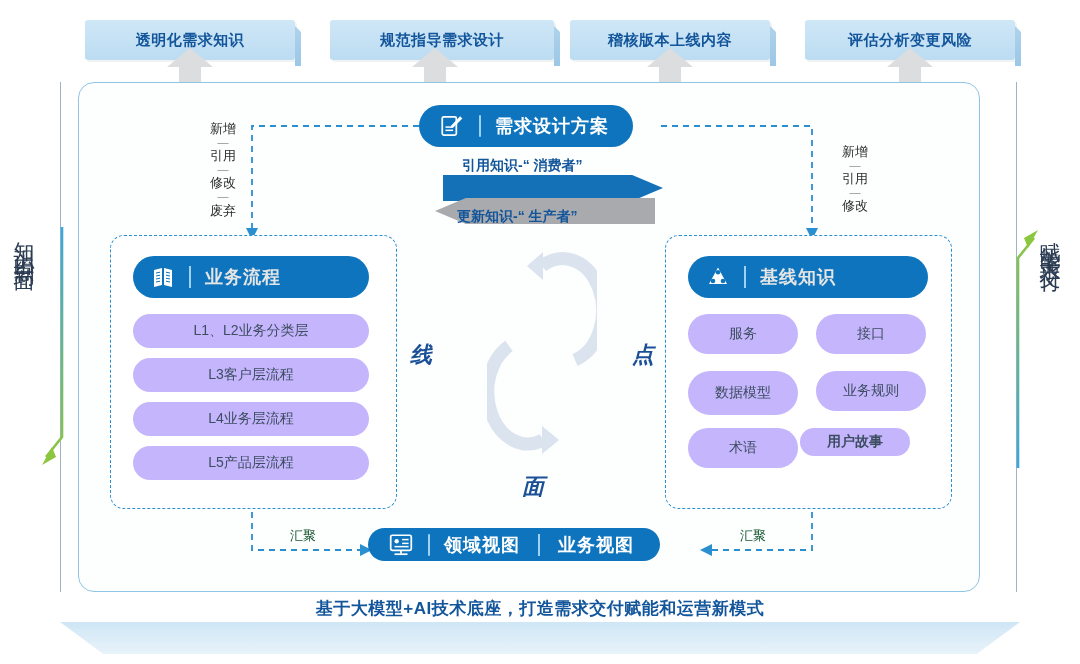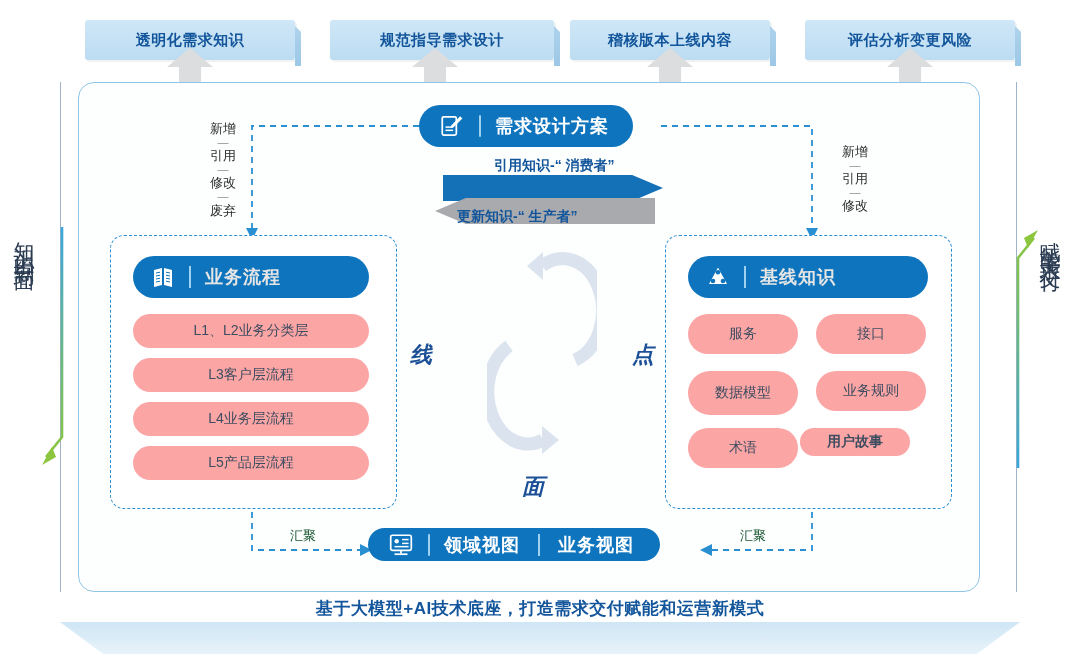--- a/index.html
+++ b/index.html
@@ -79,21 +79,21 @@
   .panel-right{left:665px;top:235px;width:285px;height:272px;}
 
   .panel-head{
     position:absolute;left:22px;top:20px;height:42px;border-radius:999px;background:#0d74bd;
     display:flex;align-items:center;color:#e5e5e5;
   }
   .panel-head .divider{width:2px;height:22px;background:#9ed2f0;margin:0 14px;}
   .panel-head .phtext{font-size:18px;font-weight:bold;letter-spacing:1px;}
 
   .chip{
-    position:absolute;background:#fca5a5;border-radius:999px;
+    position:absolute;background:#c4b5fd;border-radius:999px;
     display:flex;align-items:center;justify-content:center;
     color:#3d4d60;font-size:14px;
   }
 
   
   .cycle{position:absolute;left:487px;top:248px;width:110px;height:210px;}
   .cn-label{position:absolute;color:#1b4f96;font-weight:bold;font-size:22px;font-style:italic;}
 
   
   .bottom-pill{left:368px;top:528px;height:33px;padding-right:26px;}
@@ -171,21 +171,21 @@
       <rect x="3" y="3.5" width="13" height="17" rx="1.5" fill="none" stroke="#fff" stroke-width="1.6"></rect>
       <line x1="6" y1="13" x2="13" y2="13" stroke="#fff" stroke-width="1.4"></line>
       <line x1="6" y1="16" x2="13" y2="16" stroke="#fff" stroke-width="1.4"></line>
       <path d="M 19.5 3 L 21.6 5.1 L 13.5 13.2 L 10.8 13.9 L 11.5 11.2 Z" fill="#fff"></path>
     </svg>
     <span class="divider"></span>
     <span class="ptext">需求设计方案</span>
   </div>
 
   <div class="chev chev-right" style="left:443px;top:175px;"></div>
-  <div class="chev-label" style="left:462px;top:157px;margin-left:32px;">引用知识-“ 消费者”</div>
+  <div class="chev-label" style="left:462px;top:157px;">引用知识-“ 消费者”</div>
 
   <div class="chev chev-left" style="left:435px;top:198px;"></div>
   <div class="chev-label" style="left:457px;top:208px;">更新知识-“ 生产者”</div>
 
   <div class="stack" style="left:200px;top:122px;width:46px;">
     <span>新增</span>
     <span class="sep">—</span>
     <span>引用</span>
     <span class="sep">—</span>
     <span>修改</span>

